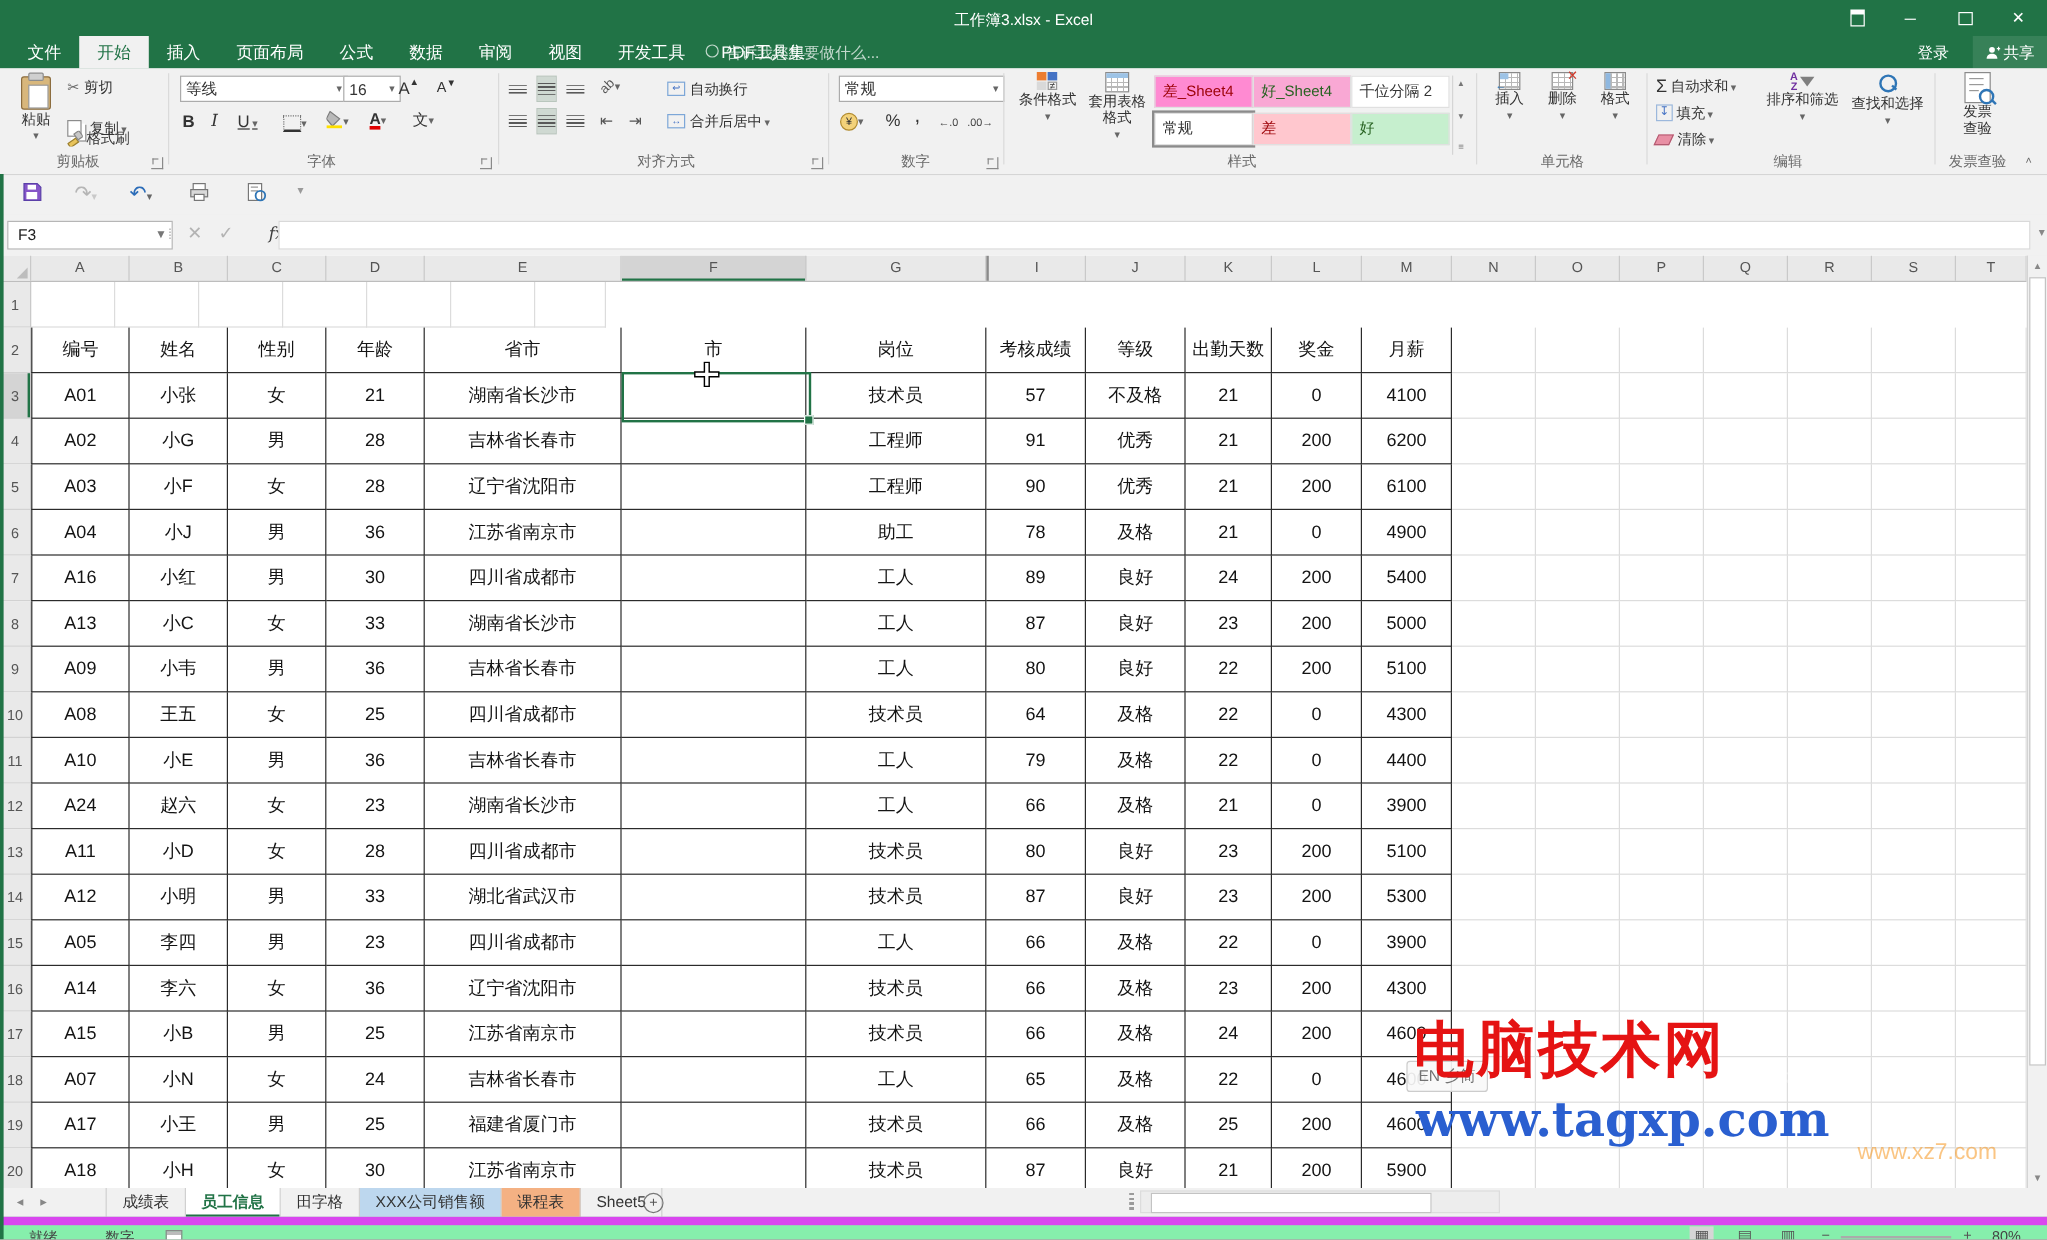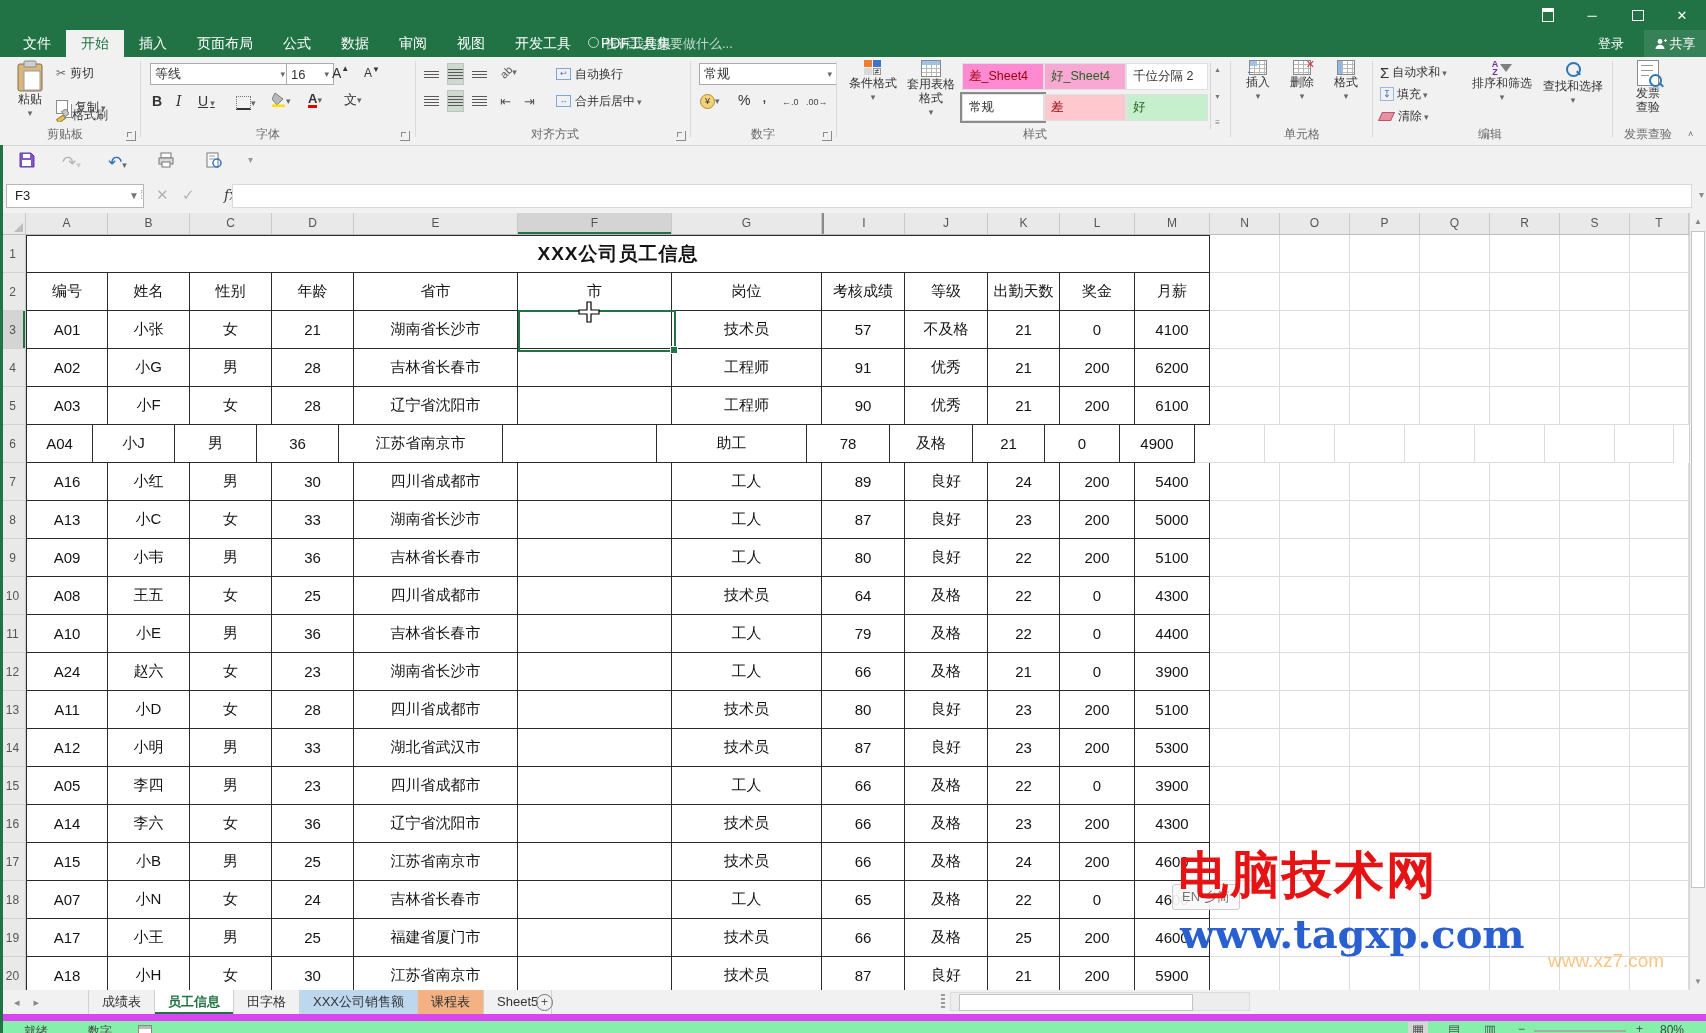--- a/index.html
+++ b/index.html
@@ -111,20 +111,21 @@
   .lens{display:inline-block;width:9px;height:9px;border:2px solid #2e75b6;border-radius:50%;position:relative;}
   .lens::after{content:"";position:absolute;left:8px;top:8px;width:5px;height:2px;background:#2e75b6;transform:rotate(45deg);}
   .funnel{display:inline-block;width:0;height:0;border-left:6px solid transparent;border-right:6px solid transparent;border-top:8px solid #7f7f7f;}
 </style>
 </head>
 <body>
 
 <div id="app">
 
   <div id="titlebar">
+    <div id="tb-title">工作簿3.xlsx - Excel</div>
     <div class="wc" id="wc-ribbonopts">
         <span class="boxtop"></span>
       </div>
     <div class="wc" id="wc-min">─</div>
     <div class="wc" id="wc-max">
         <span class="box"></span>
       </div>
     <div class="wc" id="wc-close">✕</div>
   </div>
 
@@ -428,21 +429,20 @@
         <div class="cl" style="width: 70px;">O</div>
         <div class="cl" style="width: 70px;">P</div>
         <div class="cl" style="width: 70px;">Q</div>
         <div class="cl" style="width: 70px;">R</div>
         <div class="cl" style="width: 70px;">S</div>
         <div class="cl" style="width: 59px;">T</div>
       </div>
     <div id="rows">
         <div class="grow">
           <div class="rn">1</div>
-          <div class="cell title-cell" style="width: 1184px;">XXX公司员工信息</div>
           <div class="cell plain" style="width: 70px;"></div>
           <div class="cell plain" style="width: 70px;"></div>
           <div class="cell plain" style="width: 70px;"></div>
           <div class="cell plain" style="width: 70px;"></div>
           <div class="cell plain" style="width: 70px;"></div>
           <div class="cell plain" style="width: 70px;"></div>
           <div class="cell plain" style="width: 59px;"></div>
         </div>
         <div class="grow">
           <div class="rn">2</div>
@@ -527,21 +527,21 @@
           <div class="cell plain" style="width: 70px;"></div>
           <div class="cell plain" style="width: 70px;"></div>
           <div class="cell plain" style="width: 70px;"></div>
           <div class="cell plain" style="width: 70px;"></div>
           <div class="cell plain" style="width: 70px;"></div>
           <div class="cell plain" style="width: 70px;"></div>
           <div class="cell plain" style="width: 59px;"></div>
         </div>
         <div class="grow">
           <div class="rn">6</div>
-          <div class="cell tbl first" style="width: 67px;">A04</div>
+          <div class="cell tbl first" style="width: 82px;">A04</div>
           <div class="cell tbl" style="width: 82px;">小J</div>
           <div class="cell tbl" style="width: 82px;">男</div>
           <div class="cell tbl" style="width: 82px;">36</div>
           <div class="cell tbl" style="width: 164px;">江苏省南京市</div>
           <div class="cell tbl" style="width: 154px;"></div>
           <div class="cell tbl" style="width: 150px;">助工</div>
           <div class="cell tbl" style="width: 83px;">78</div>
           <div class="cell tbl" style="width: 83px;">及格</div>
           <div class="cell tbl" style="width: 72px;">21</div>
           <div class="cell tbl" style="width: 75px;">0</div>

